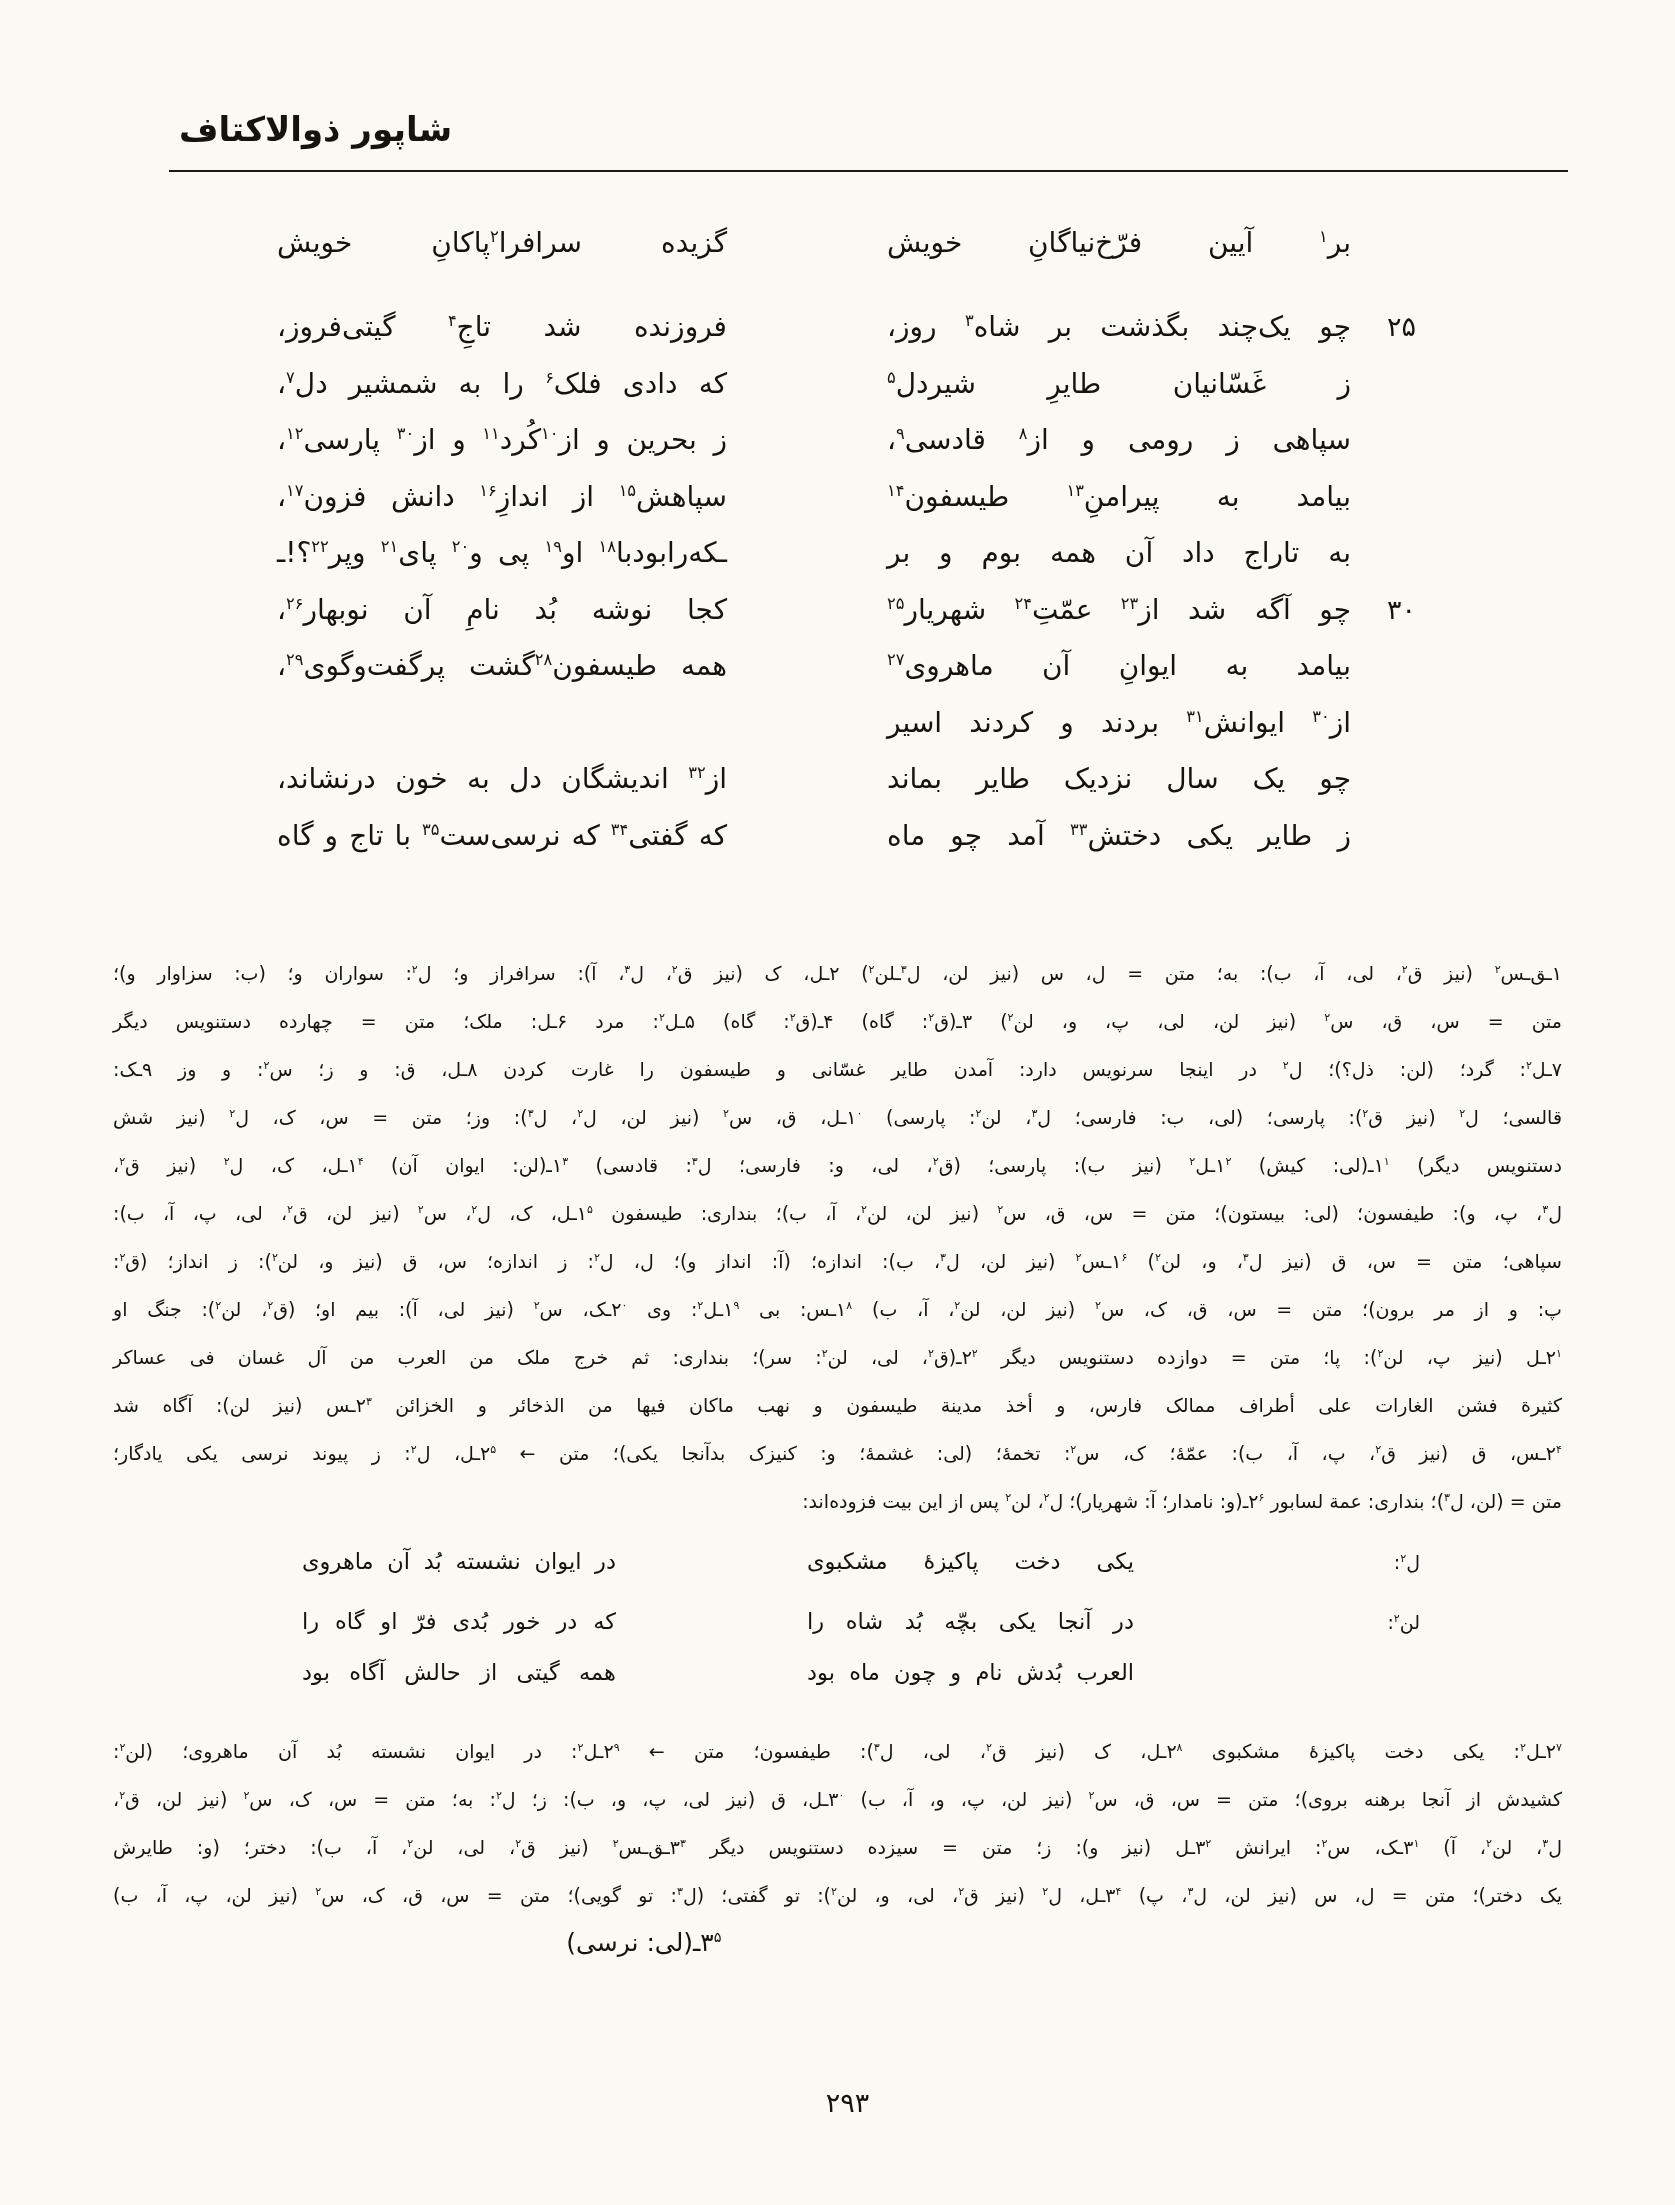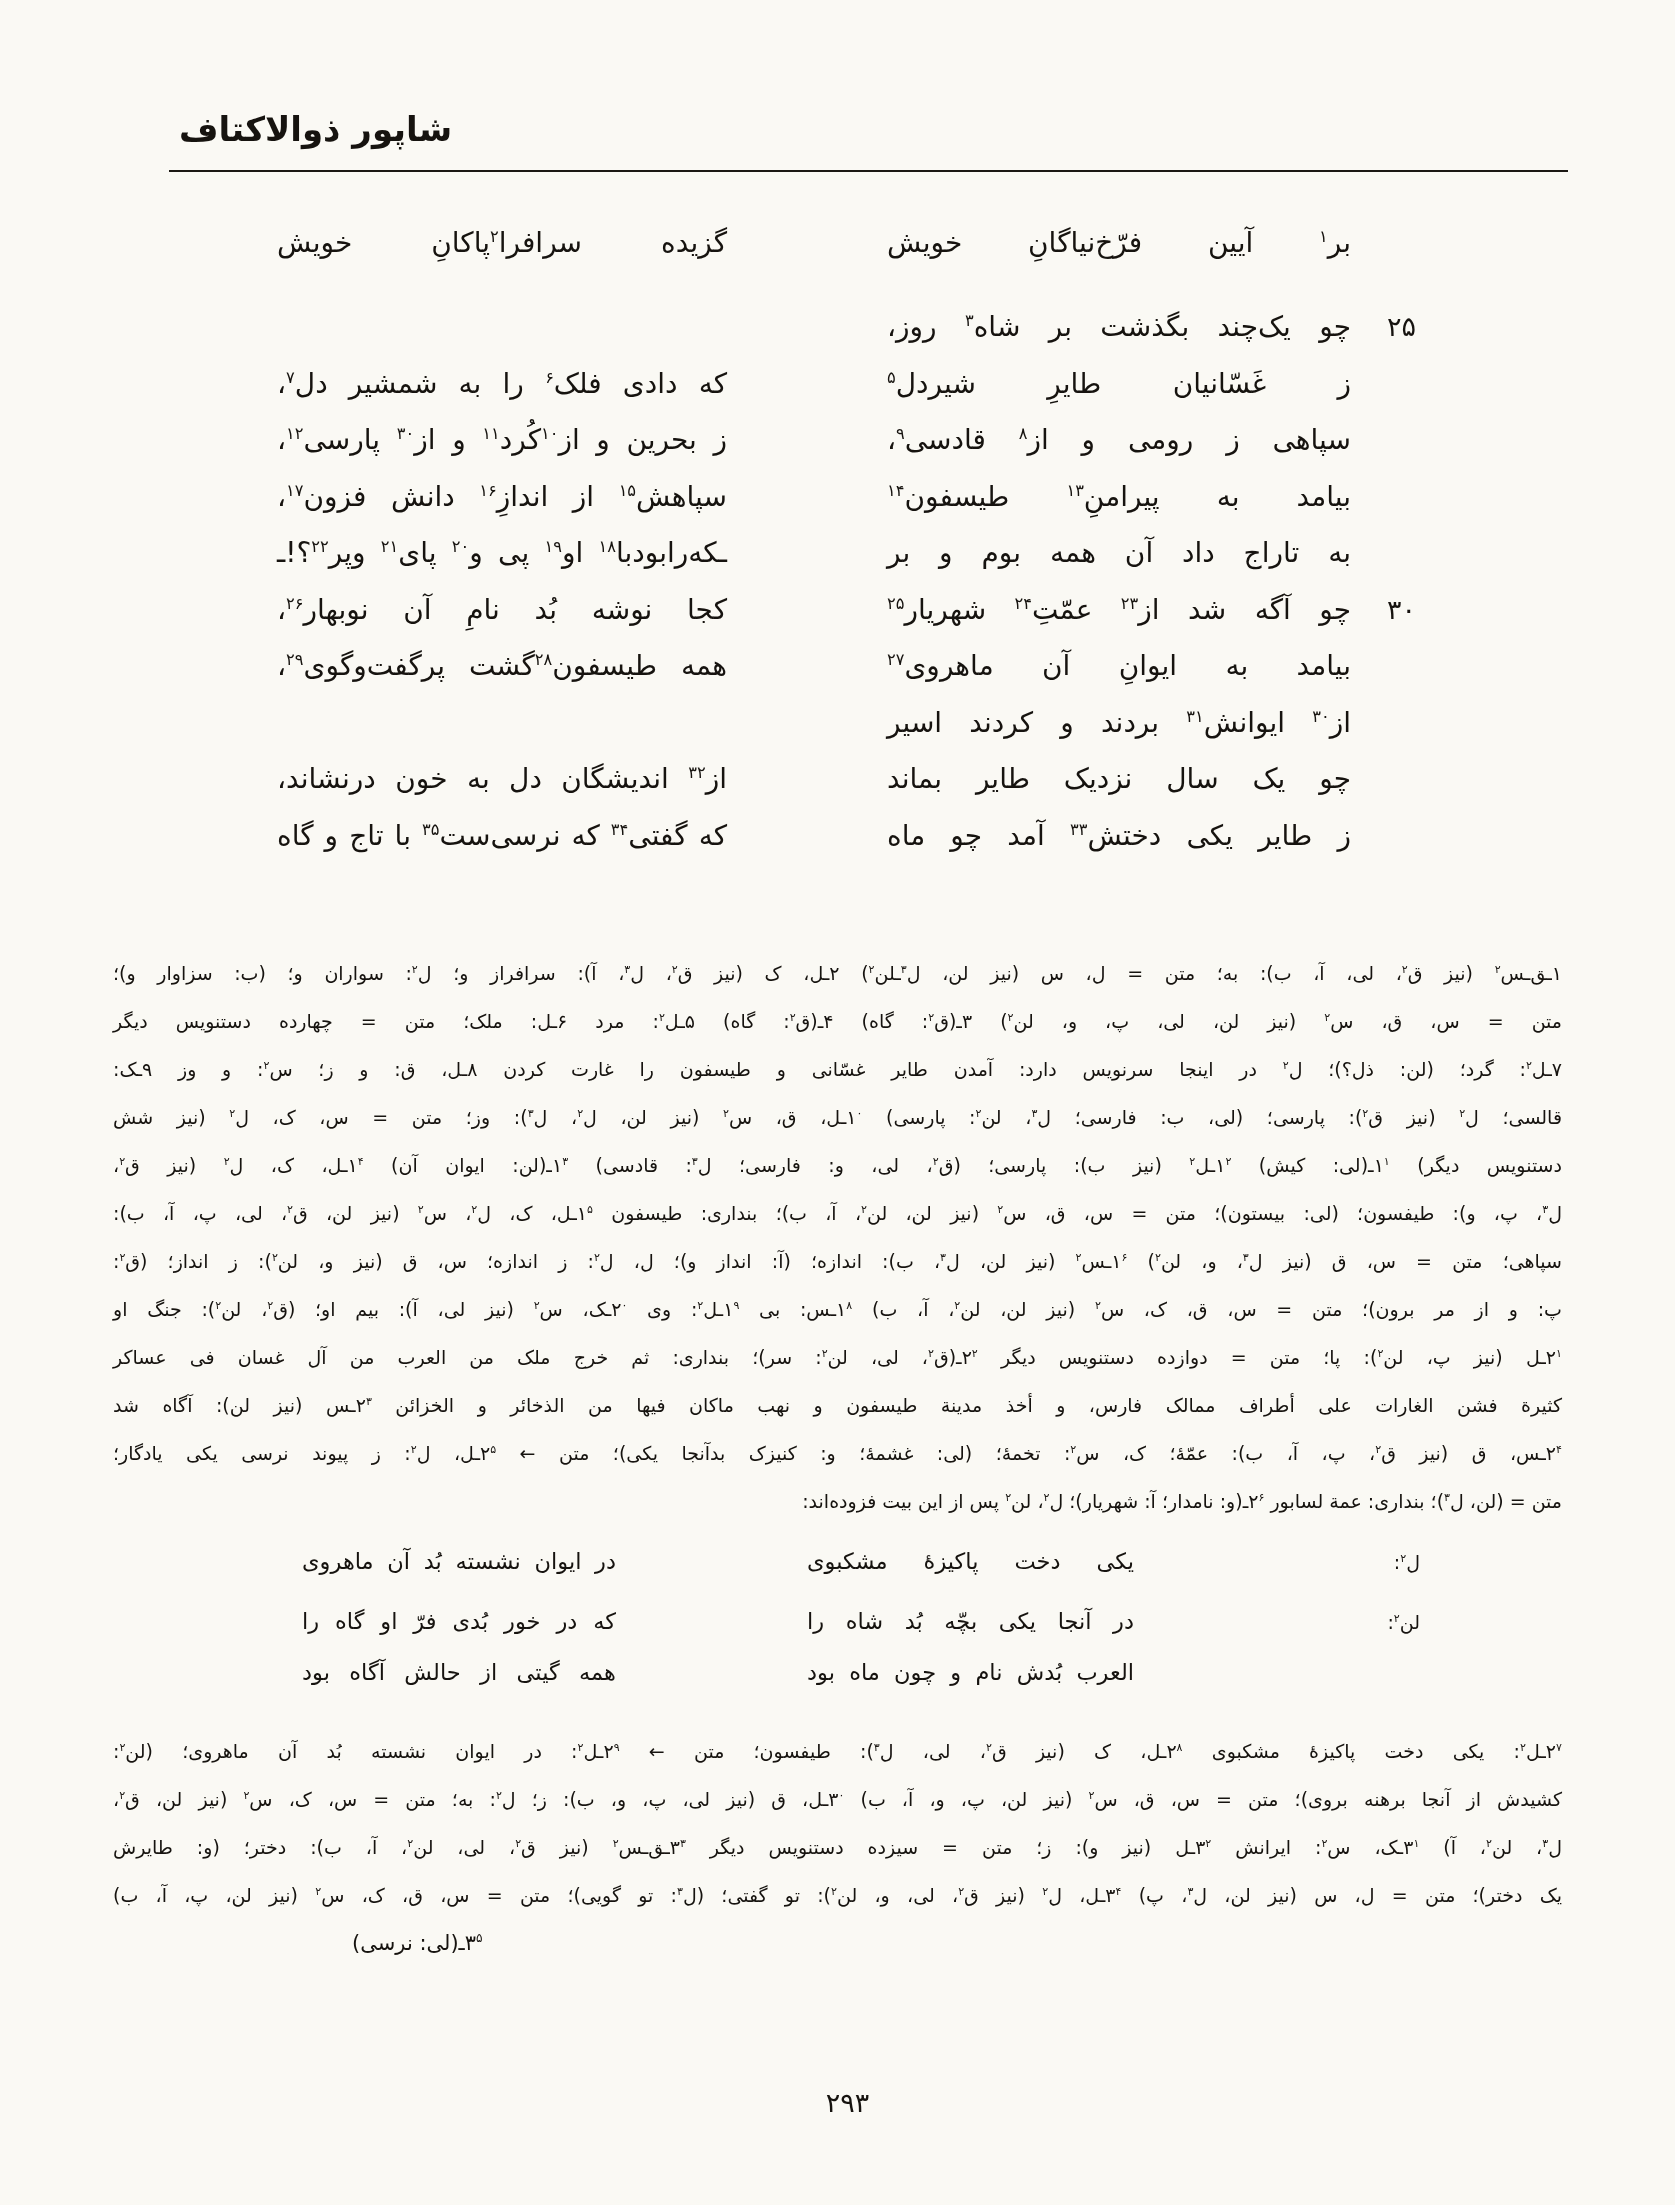--- a/index.html
+++ b/index.html
@@ -42,22 +42,22 @@
 
   
   .quotes{margin:12.3px 0 9.5px 0;}
   .q-row{display:flex;align-items:baseline;height:60px;padding-right:142px;}
   .q-label{flex:none;width:90px;margin-left:196px;font-size:19px;margin-top:14px;}
   .q-hemi{font-size:22.5px;line-height:30px;text-align:justify;text-align-last:justify;}
   .q-hemi.r{flex:none;width:327px;margin-left:191px;}
   .q-hemi.l{flex:none;width:314px;}
 
   .fn-last{
-    font-size:21px;line-height:48px;height:48px;
-    text-align:center;padding-left:0;padding-right:58%;
+    font-size:25px;line-height:48px;height:48px;
+    text-align:right;padding-left:0;padding-right:58%;
   }
 
   
   .page-number{
     position:absolute;bottom:87px;left:0;right:0;
     text-align:center;font-size:27px;direction:rtl;padding-left:20px;
   }
 </style>
 </head>
 <body>
@@ -69,20 +69,21 @@
 
   <div class="poem">
     <div class="vrow gap-after">
       <div class="vnum"></div>
       <div class="hemi r">بر<sup>۱</sup> آیین فرّخ‌نیاگانِ خویش</div>
       <div class="hemi l">گزیده سرافرا<sup>۲</sup>پاکانِ خویش</div>
     </div>
     <div class="vrow">
       <div class="vnum">۲۵</div>
       <div class="hemi r">چو یک‌چند بگذشت بر شاه<sup>۳</sup> روز،</div>
+      <div class="hemi l">فروزنده شد تاجِ<sup>۴</sup> گیتی‌فروز،</div>
     </div>
     <div class="vrow">
       <div class="vnum"></div>
       <div class="hemi r">ز غَسّانیان طایرِ شیردل<sup>۵</sup></div>
       <div class="hemi l">که دادی فلک<sup>۶</sup> را به شمشیر دل<sup>۷</sup>،</div>
     </div>
     <div class="vrow">
       <div class="vnum"></div>
       <div class="hemi r">سپاهی ز رومی و از<sup>۸</sup> قادسی<sup>۹</sup>،</div>
       <div class="hemi l">ز بحرین و از<sup>۱۰</sup>کُرد<sup>۱۱</sup> و از<sup>۳۰</sup> پارسی<sup>۱۲</sup>،</div>

